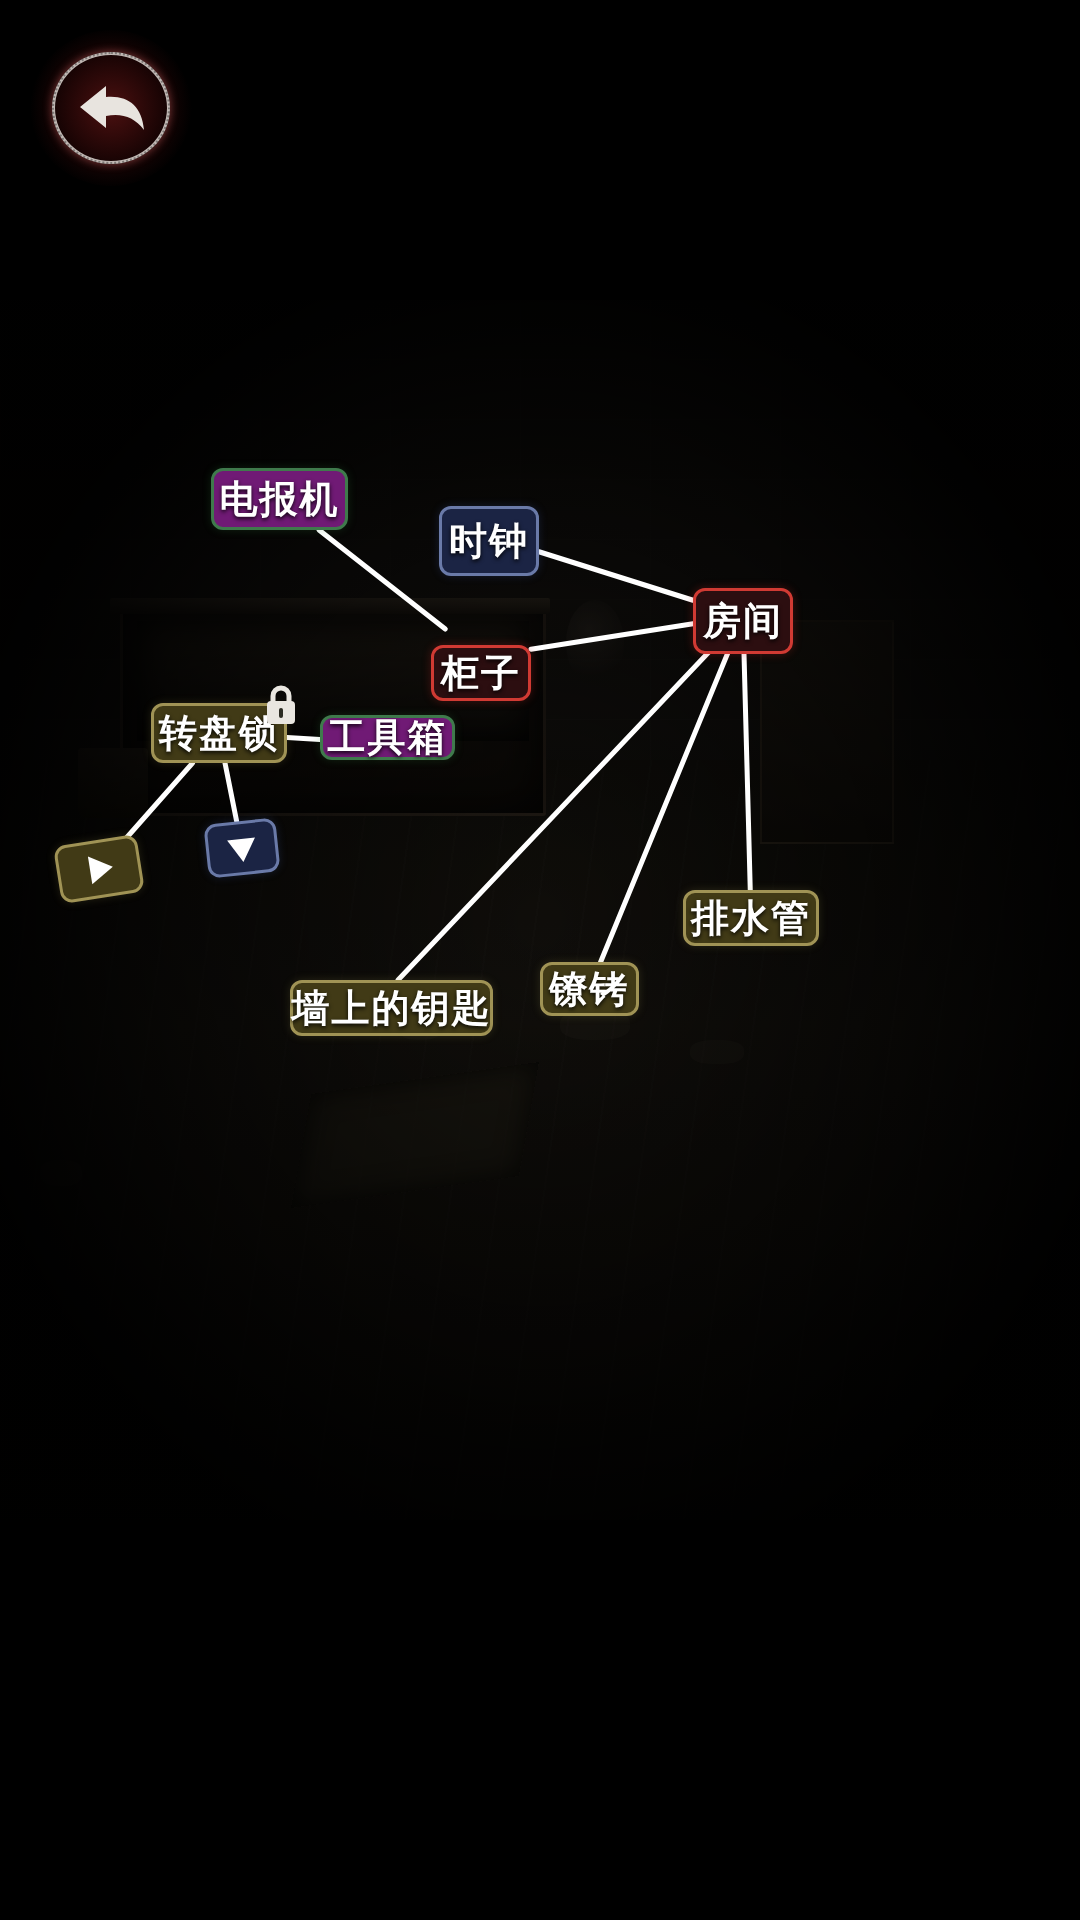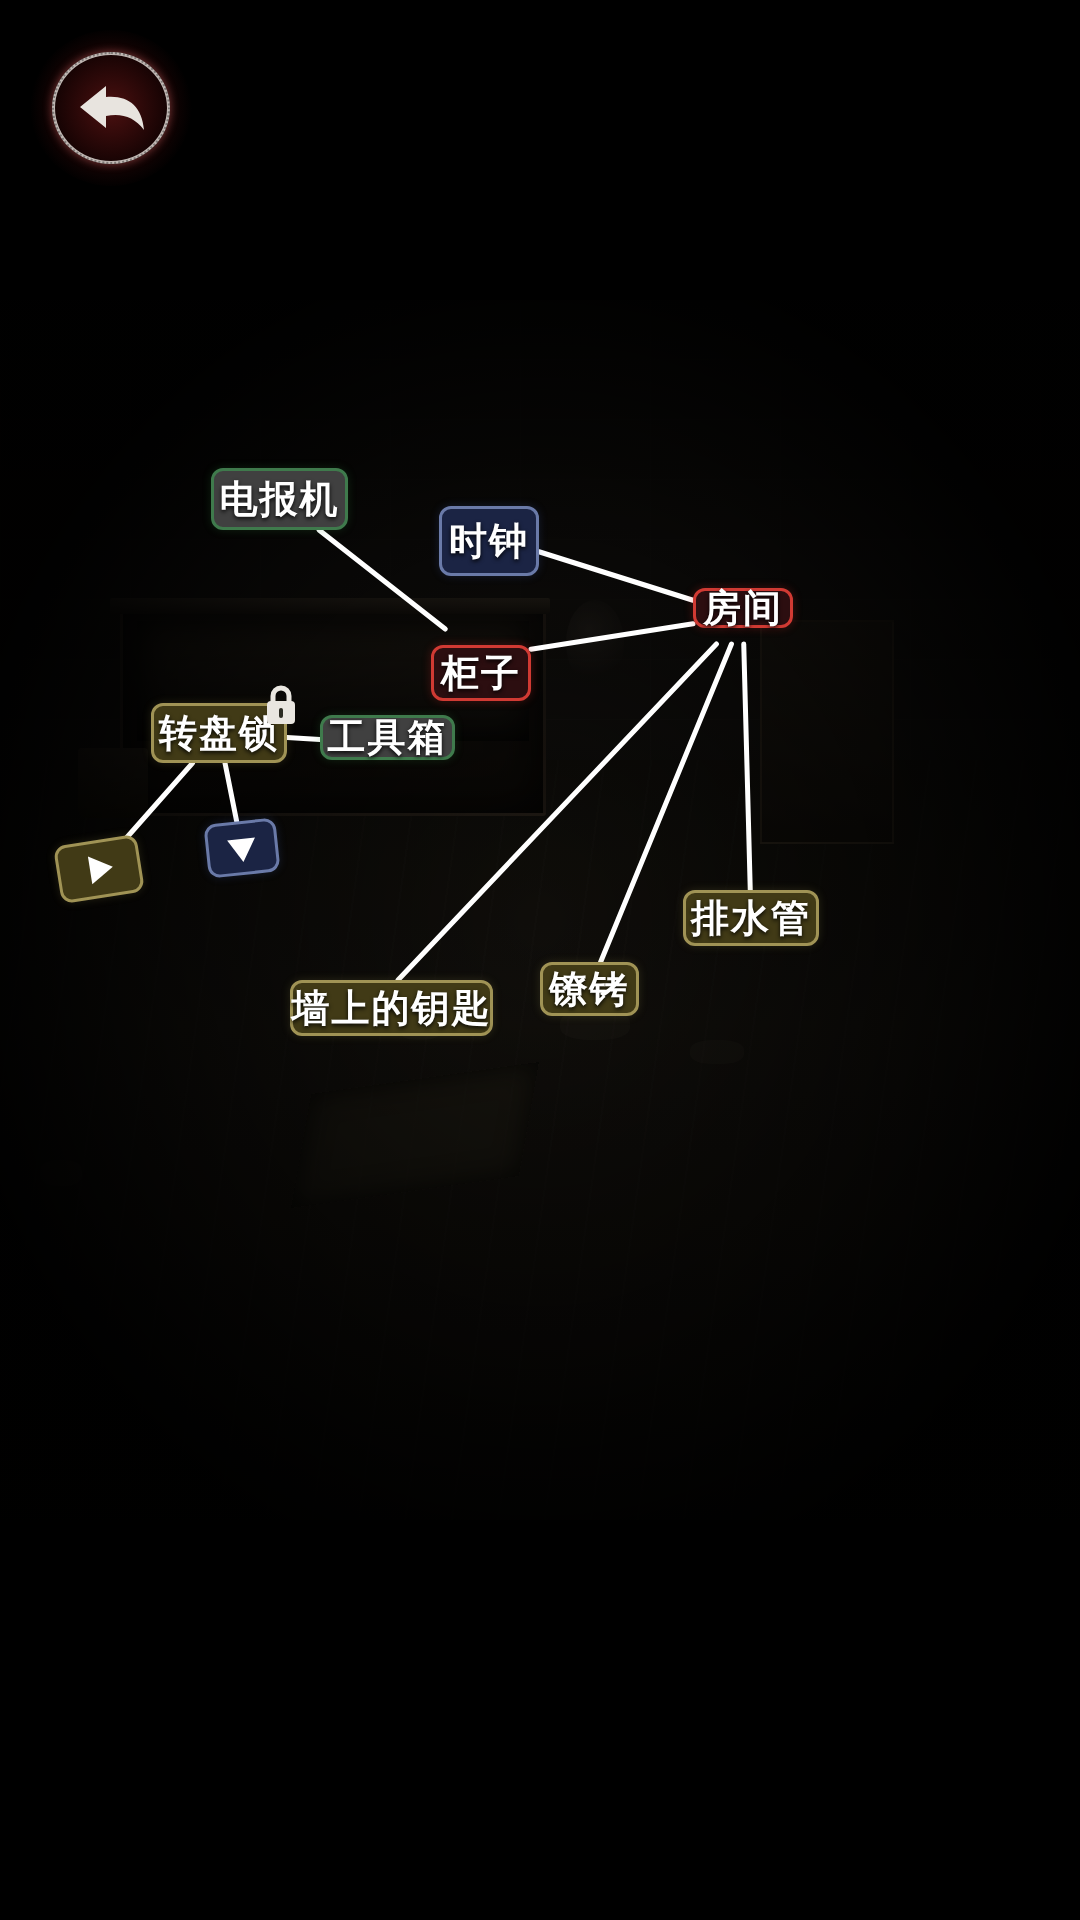--- a/index.html
+++ b/index.html
@@ -92,21 +92,21 @@
   .node{
     position:absolute;box-sizing:border-box;
     display:flex;align-items:center;justify-content:center;
     border-radius:12px;border-width:3px;border-style:solid;
     color:#fff;font-weight:700;font-size:38px;letter-spacing:2px;
     text-shadow:0 2px 4px rgba(0,0,0,.9);
     cursor:pointer;white-space:nowrap;
     padding:0 18px;
   }
   .node.red   {background:#2c0e10;border-color:#d03a33;box-shadow:0 0 10px rgba(200,40,35,.30);}
-  .node.green {background:#404040;border-color:#3f7a4c;box-shadow:0 0 10px rgba(50,140,70,.22);}
+  .node.green {background:#701a75;border-color:#3f7a4c;box-shadow:0 0 10px rgba(50,140,70,.22);}
   .node.blue  {background:#1b2444;border-color:#6a7aa8;box-shadow:0 0 10px rgba(70,100,190,.22);}
   .node.olive {background:#413a16;border-color:#a09355;box-shadow:0 0 10px rgba(160,150,80,.20);}
 
   .node.icon-node{padding:0;}
   .node .tri{display:block;}
 
   .lock-badge{
     position:absolute;right:-14px;top:-22px;width:34px;height:42px;
   }
 
@@ -146,21 +146,21 @@
     <line x1="743.7417218543046" y1="644" x2="750.2582781456954" y2="890" stroke="#ffffff" stroke-width="5" stroke-linecap="round"></line>
   </svg>
 
 <div id="nodes-layer">
     <div class="node green" style="left: 211px; top: 468px; width: 137px; height: 62px;">
       <span>电报机</span>
     </div>
     <div class="node blue" style="left: 439px; top: 506px; width: 100px; height: 70px;">
       <span>时钟</span>
     </div>
-    <div class="node red" style="left: 693px; top: 588px; width: 100px; height: 40px;">
+    <div class="node red" style="left: 693px; top: 588px; width: 100px; height: 66px;">
       <span>房间</span>
     </div>
     <div class="node red" style="left: 431px; top: 629px; width: 100px; height: 56px; margin-top: 16px;">
       <span>柜子</span>
     </div>
     <div class="node olive" style="left: 151px; top: 703px; width: 136px; height: 60px;">
       <span>转盘锁</span>
       <svg class="lock-badge" viewBox="0 0 34 42">
         <path d="M9 18 V12 a8 8 0 0 1 16 0 V18" fill="none" stroke="#e9e6e0" stroke-width="5"></path>
         <rect x="3" y="17" width="28" height="23" rx="4" fill="#e9e6e0"></rect>

